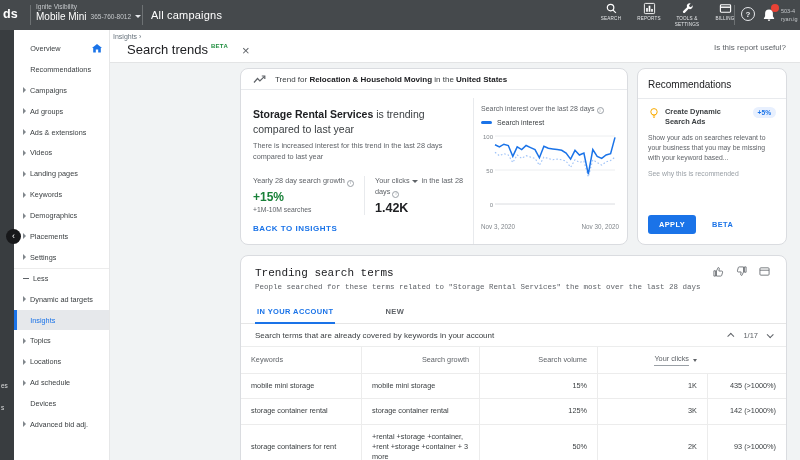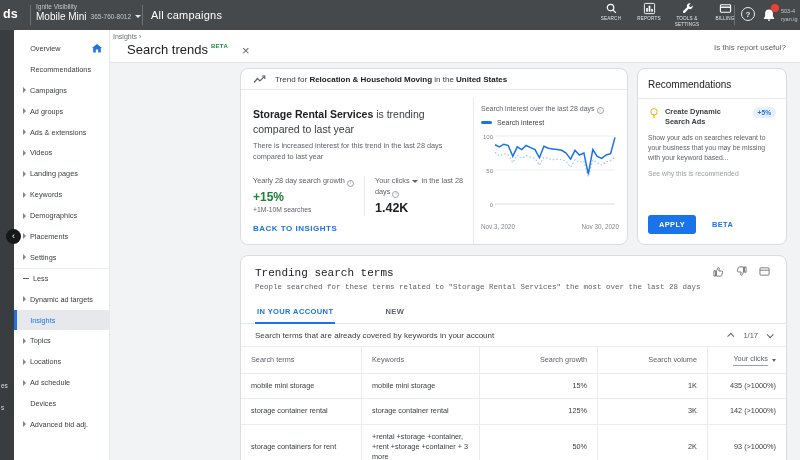--- a/index.html
+++ b/index.html
@@ -397,21 +397,20 @@
         <span class="section-label">Search terms that are already covered by keywords in your account</span>
         <span class="pager">
           <span class="chev up"></span>
           <span class="pager-count">1/17</span>
           <span class="chev down"></span>
         </span>
       </div>
 
       <div class="ttable">
         <div class="trow thead">
-          <div class="tcell">Search terms</div>
           <div class="tcell">Keywords</div>
           <div class="tcell r">Search growth</div>
           <div class="tcell r">Search volume</div>
           <div class="tcell r">
               <span class="sortlbl">Your clicks</span>
               <span class="sorttri"></span>
             </div>
         </div>
         <div>
             <div class="trow">

